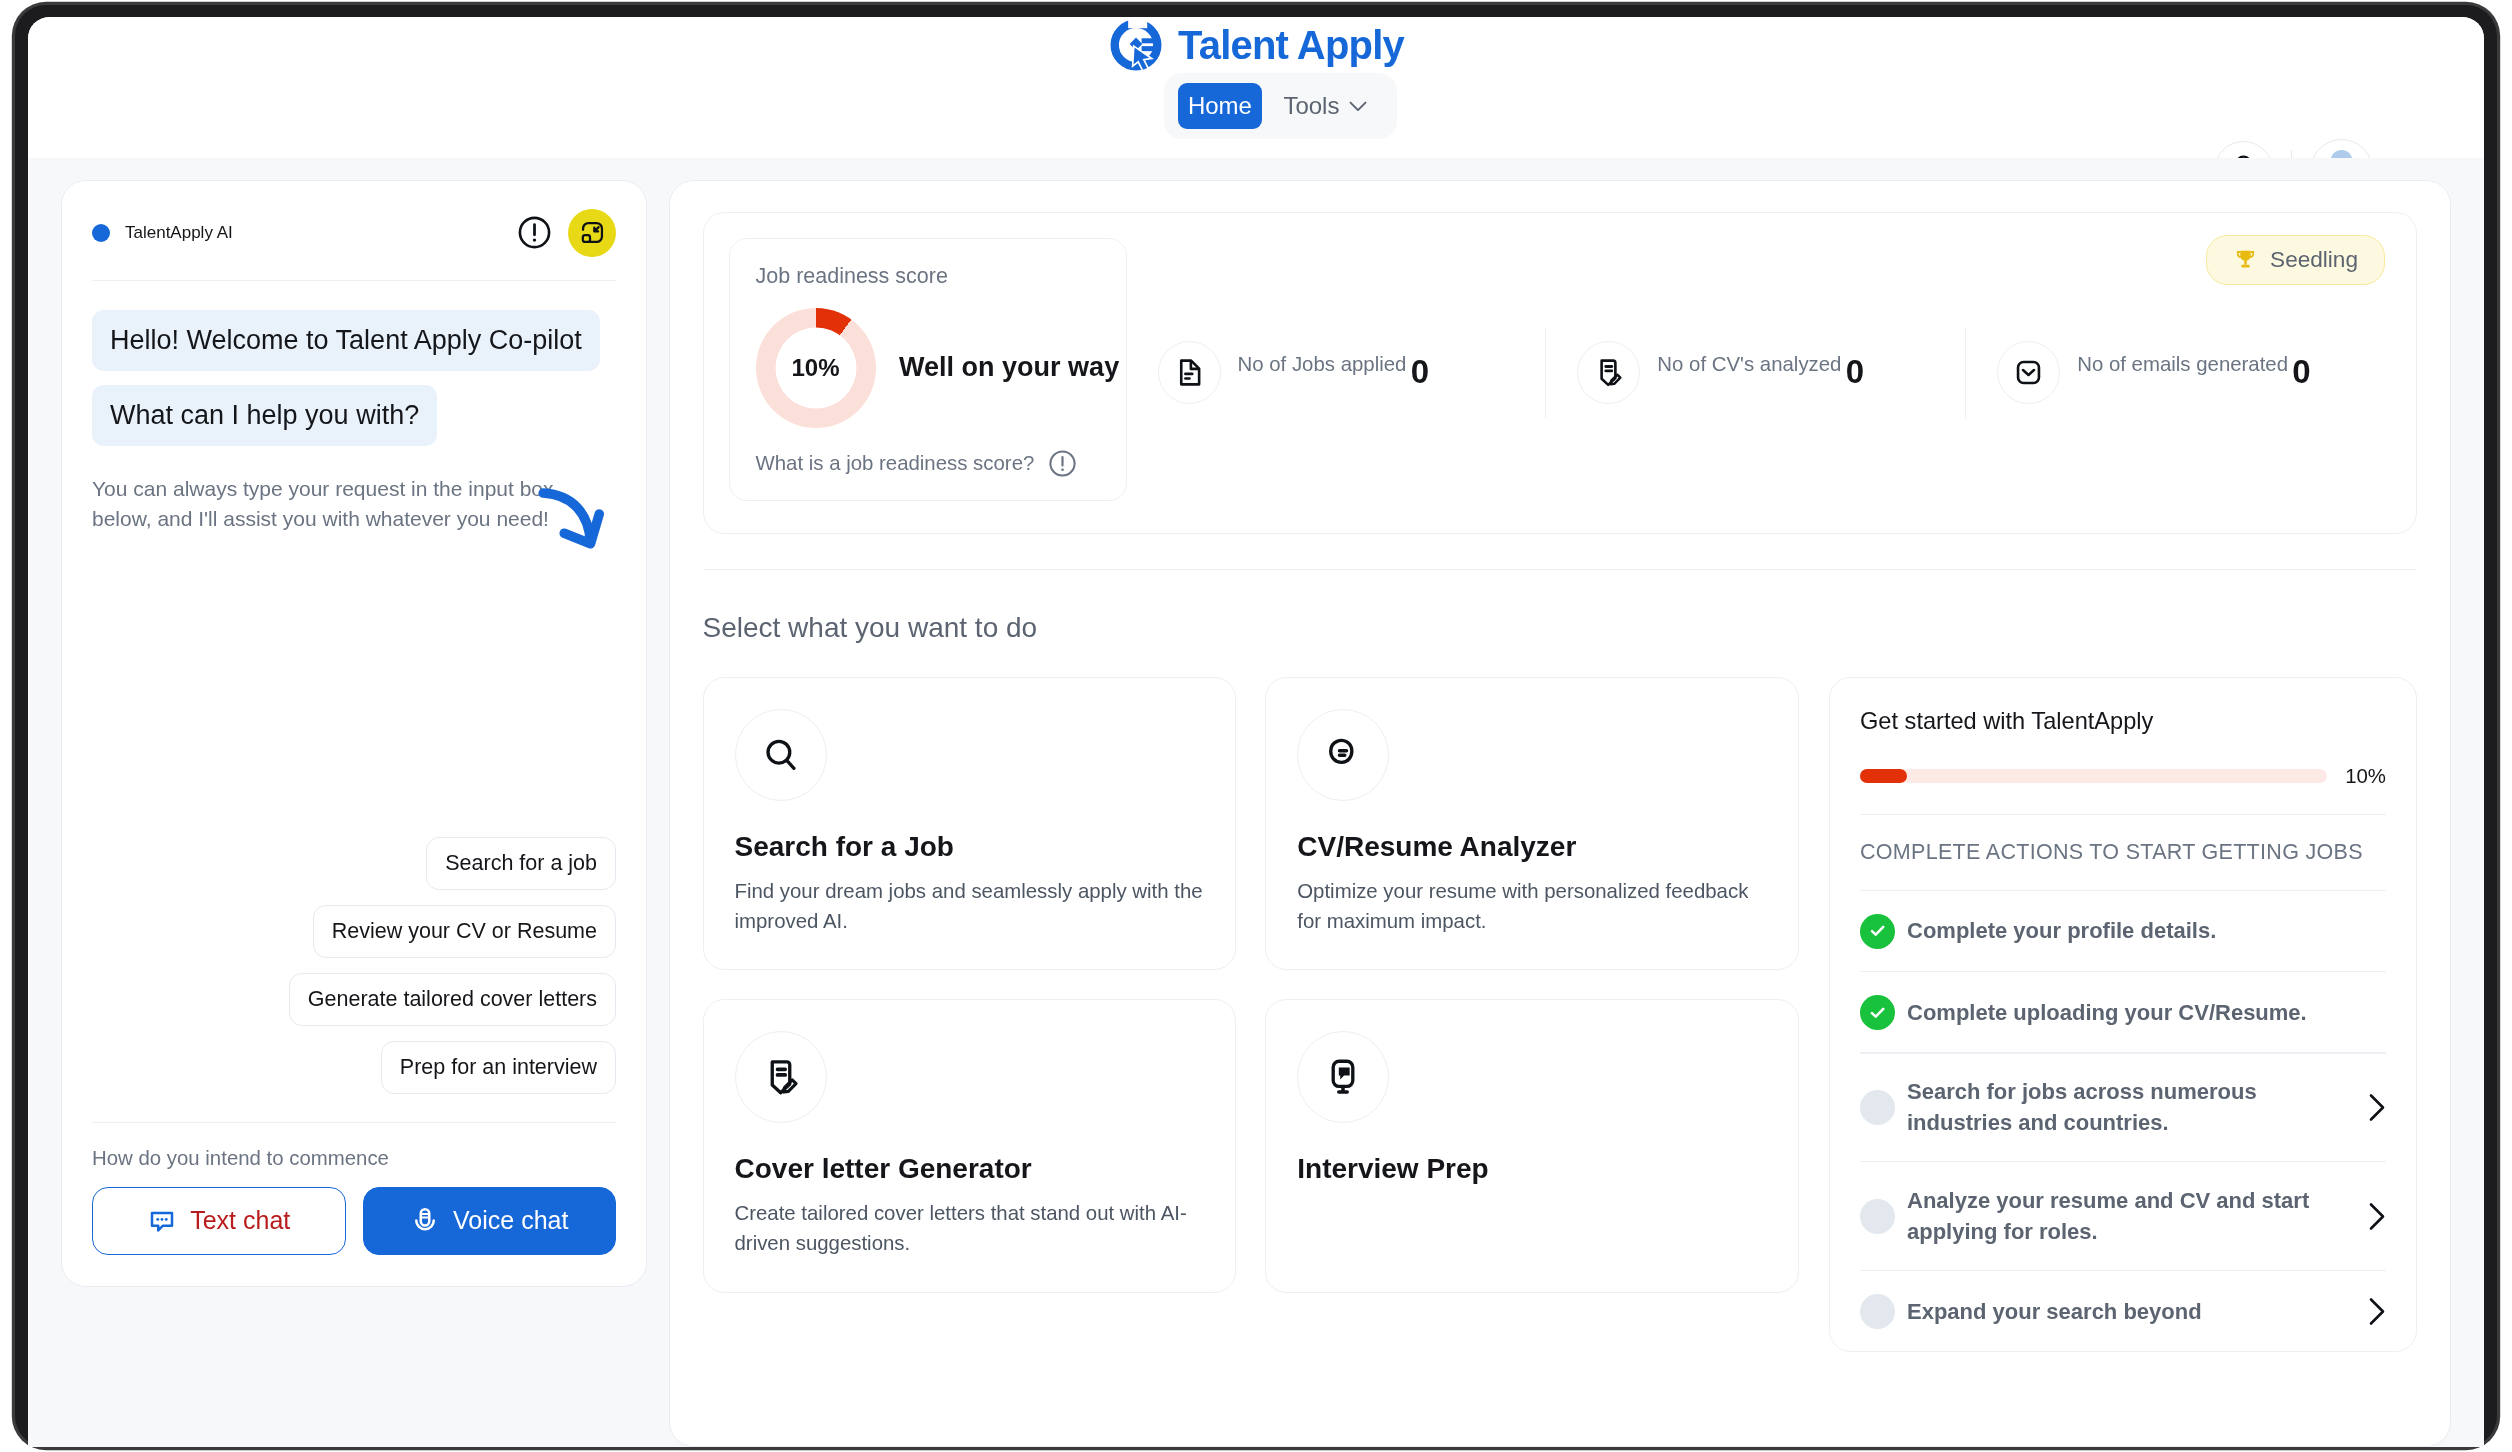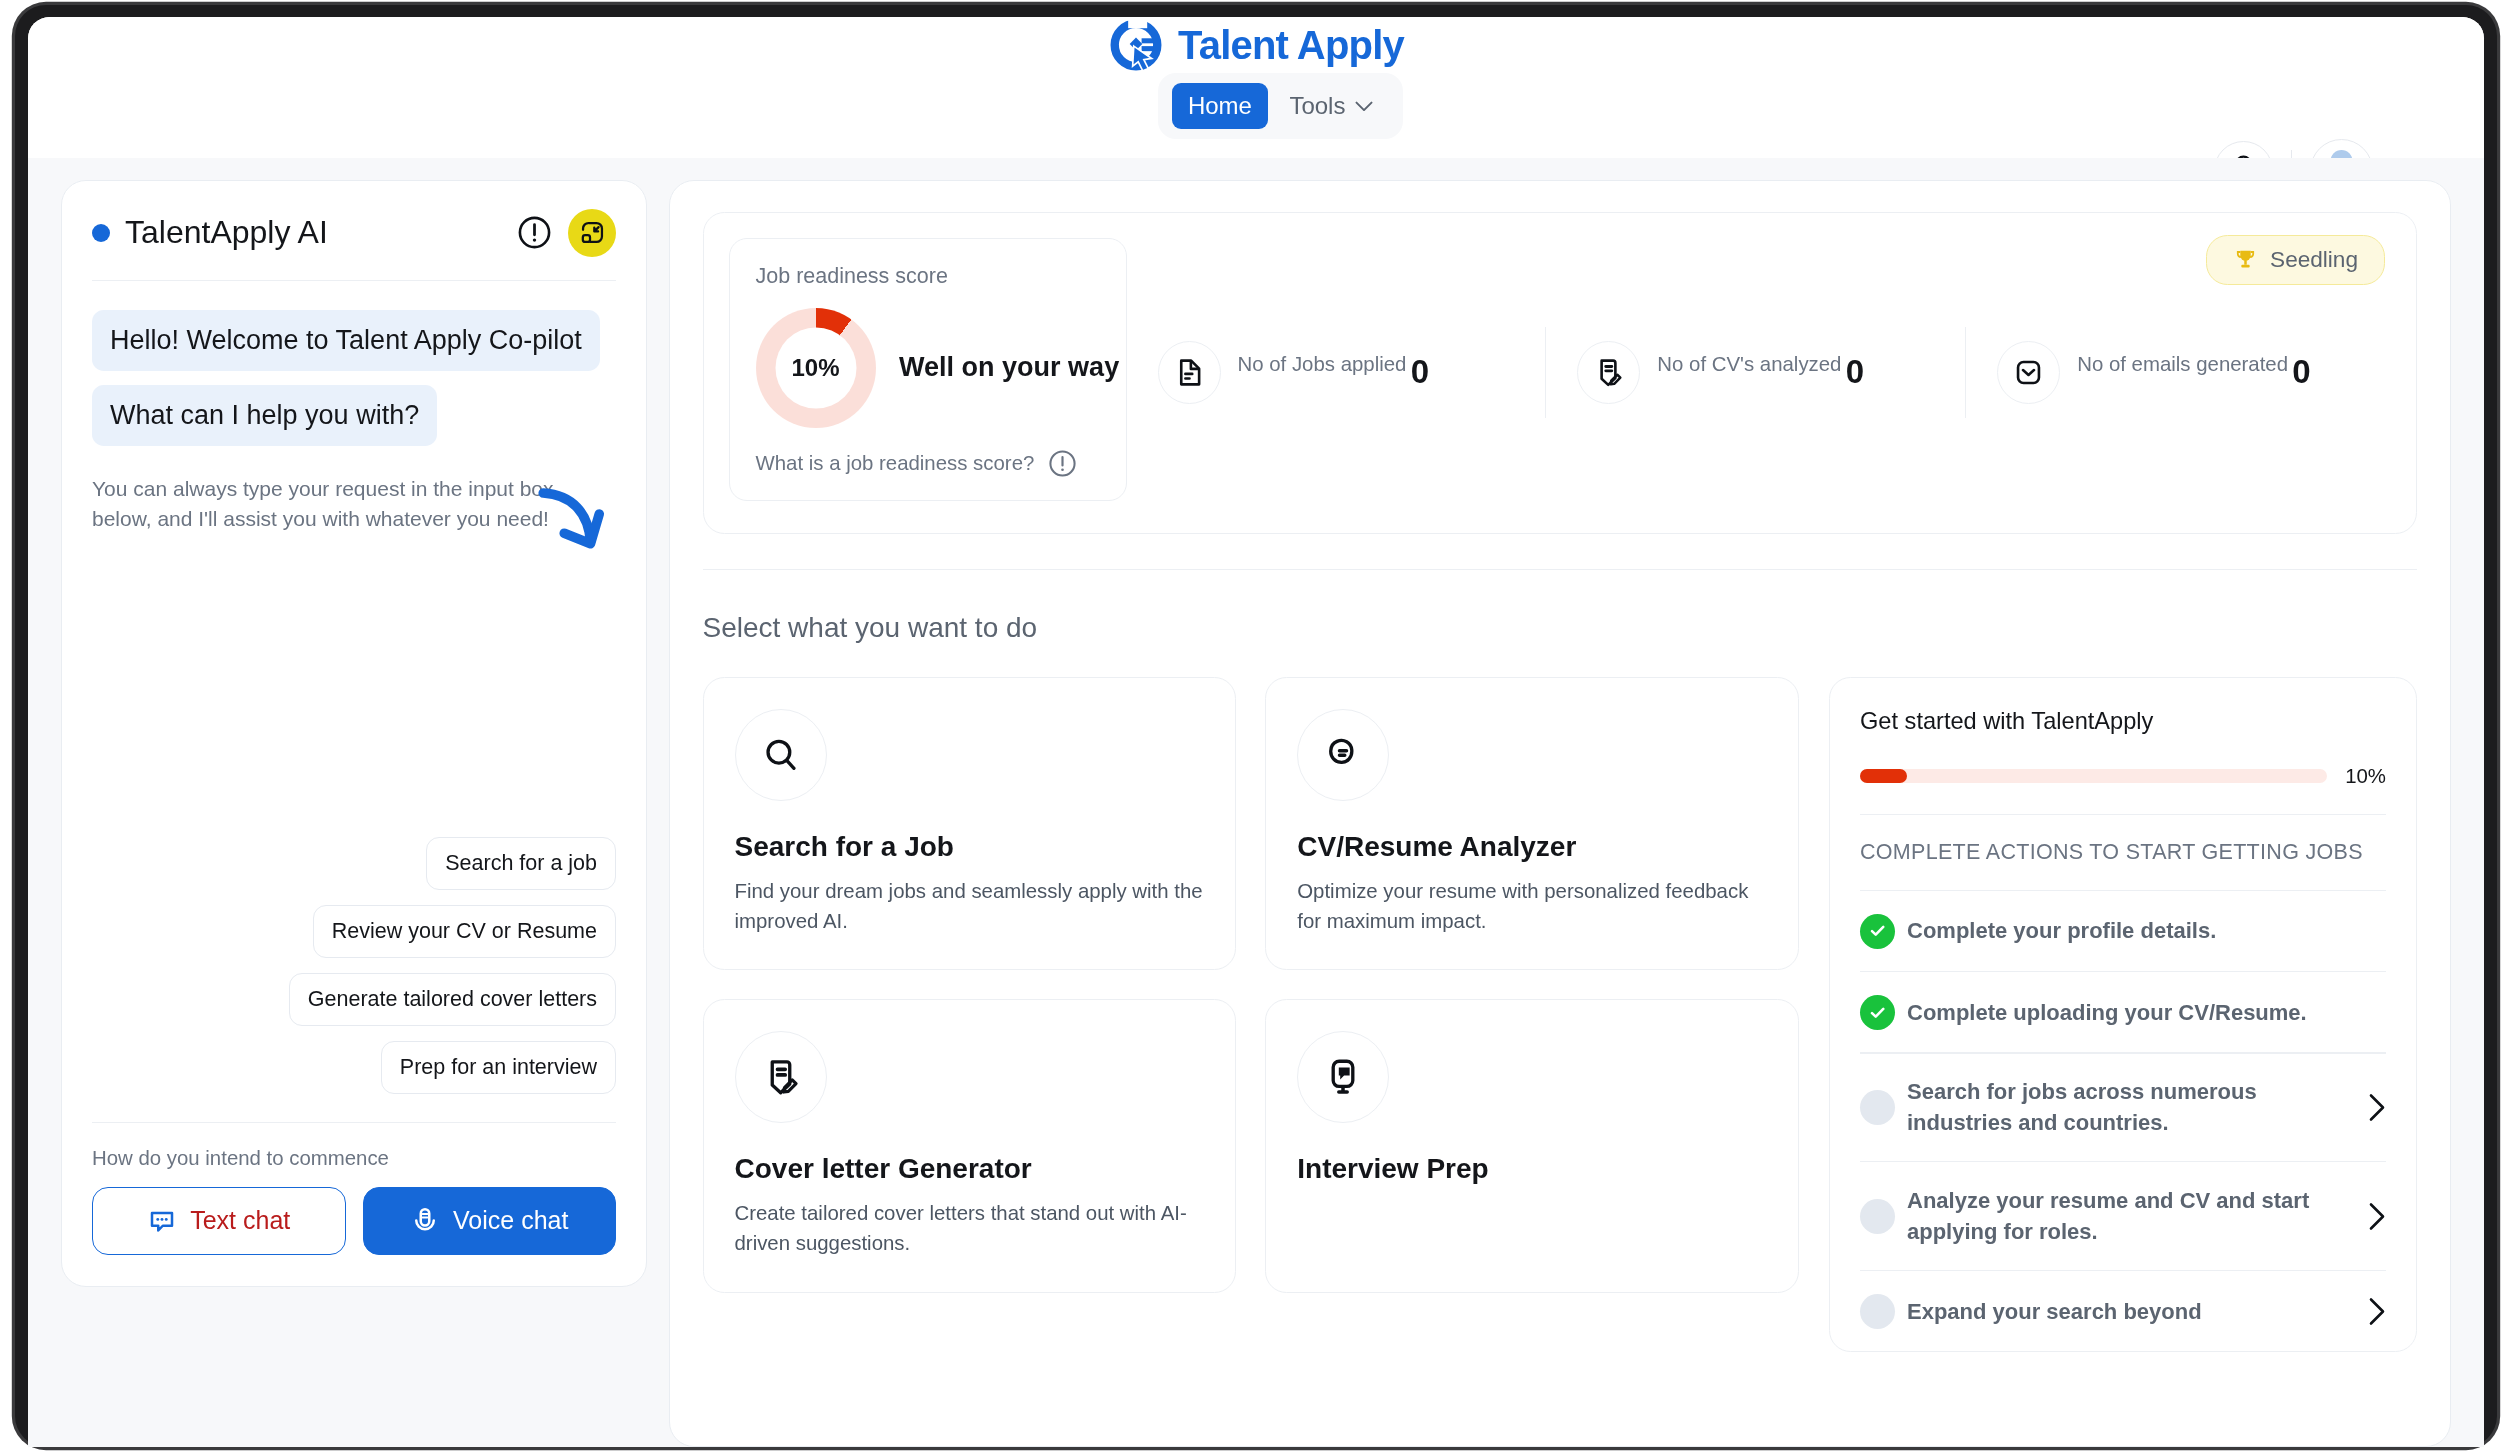--- a/index.html
+++ b/index.html
@@ -46,21 +46,21 @@
   .nav-pill {
     margin-left: 49px;
     background: #f7f8fa;
     border-radius: 18px;
     padding: 9.7px 14px;
     display: flex; align-items: center; gap: 7.5px;
   }
   .nav-home {
     background: #1668d8; color: #ffffff;
     border-radius: 9px;
-    padding: 9px 16px;
+    padding: 9px 10px;
     font-size: 24px;
     border: none; cursor: pointer;
     font-family: inherit;
   }
   .nav-tools {
     color: #5b6470; font-size: 24px;
     padding: 9px 16px 9px 14px;
     display: flex; align-items: center; gap: 9.7px;
     cursor: pointer;
   }
@@ -113,21 +113,21 @@
     border-radius: 25px;
     padding: 28px 30px 31px 30px;
     display: flex; flex-direction: column;
     height: 1107px;
   }
   .chat-head {
     display: flex; align-items: center;
     padding-bottom: 23.6px;
   }
   .dot-blue { width: 18px; height: 18px; border-radius: 50%; background: #1668d8; }
-  .chat-title { font-size: 32px; color: #14161a; margin-left: 15px; }
+  .chat-title { font-size: 17px; color: #14161a; margin-left: 15px; }
   .chat-head-actions { margin-left: auto; display: flex; align-items: center; gap: 16px; }
   .info-btn { width: 35px; height: 35px; cursor: pointer; }
   .expand-btn {
     width: 48px; height: 48px; border-radius: 50%;
     background: #e8d916;
     display: flex; align-items: center; justify-content: center;
     cursor: pointer;
   }
   .hr { height: 1.1px; background: #eceff3; }
 

